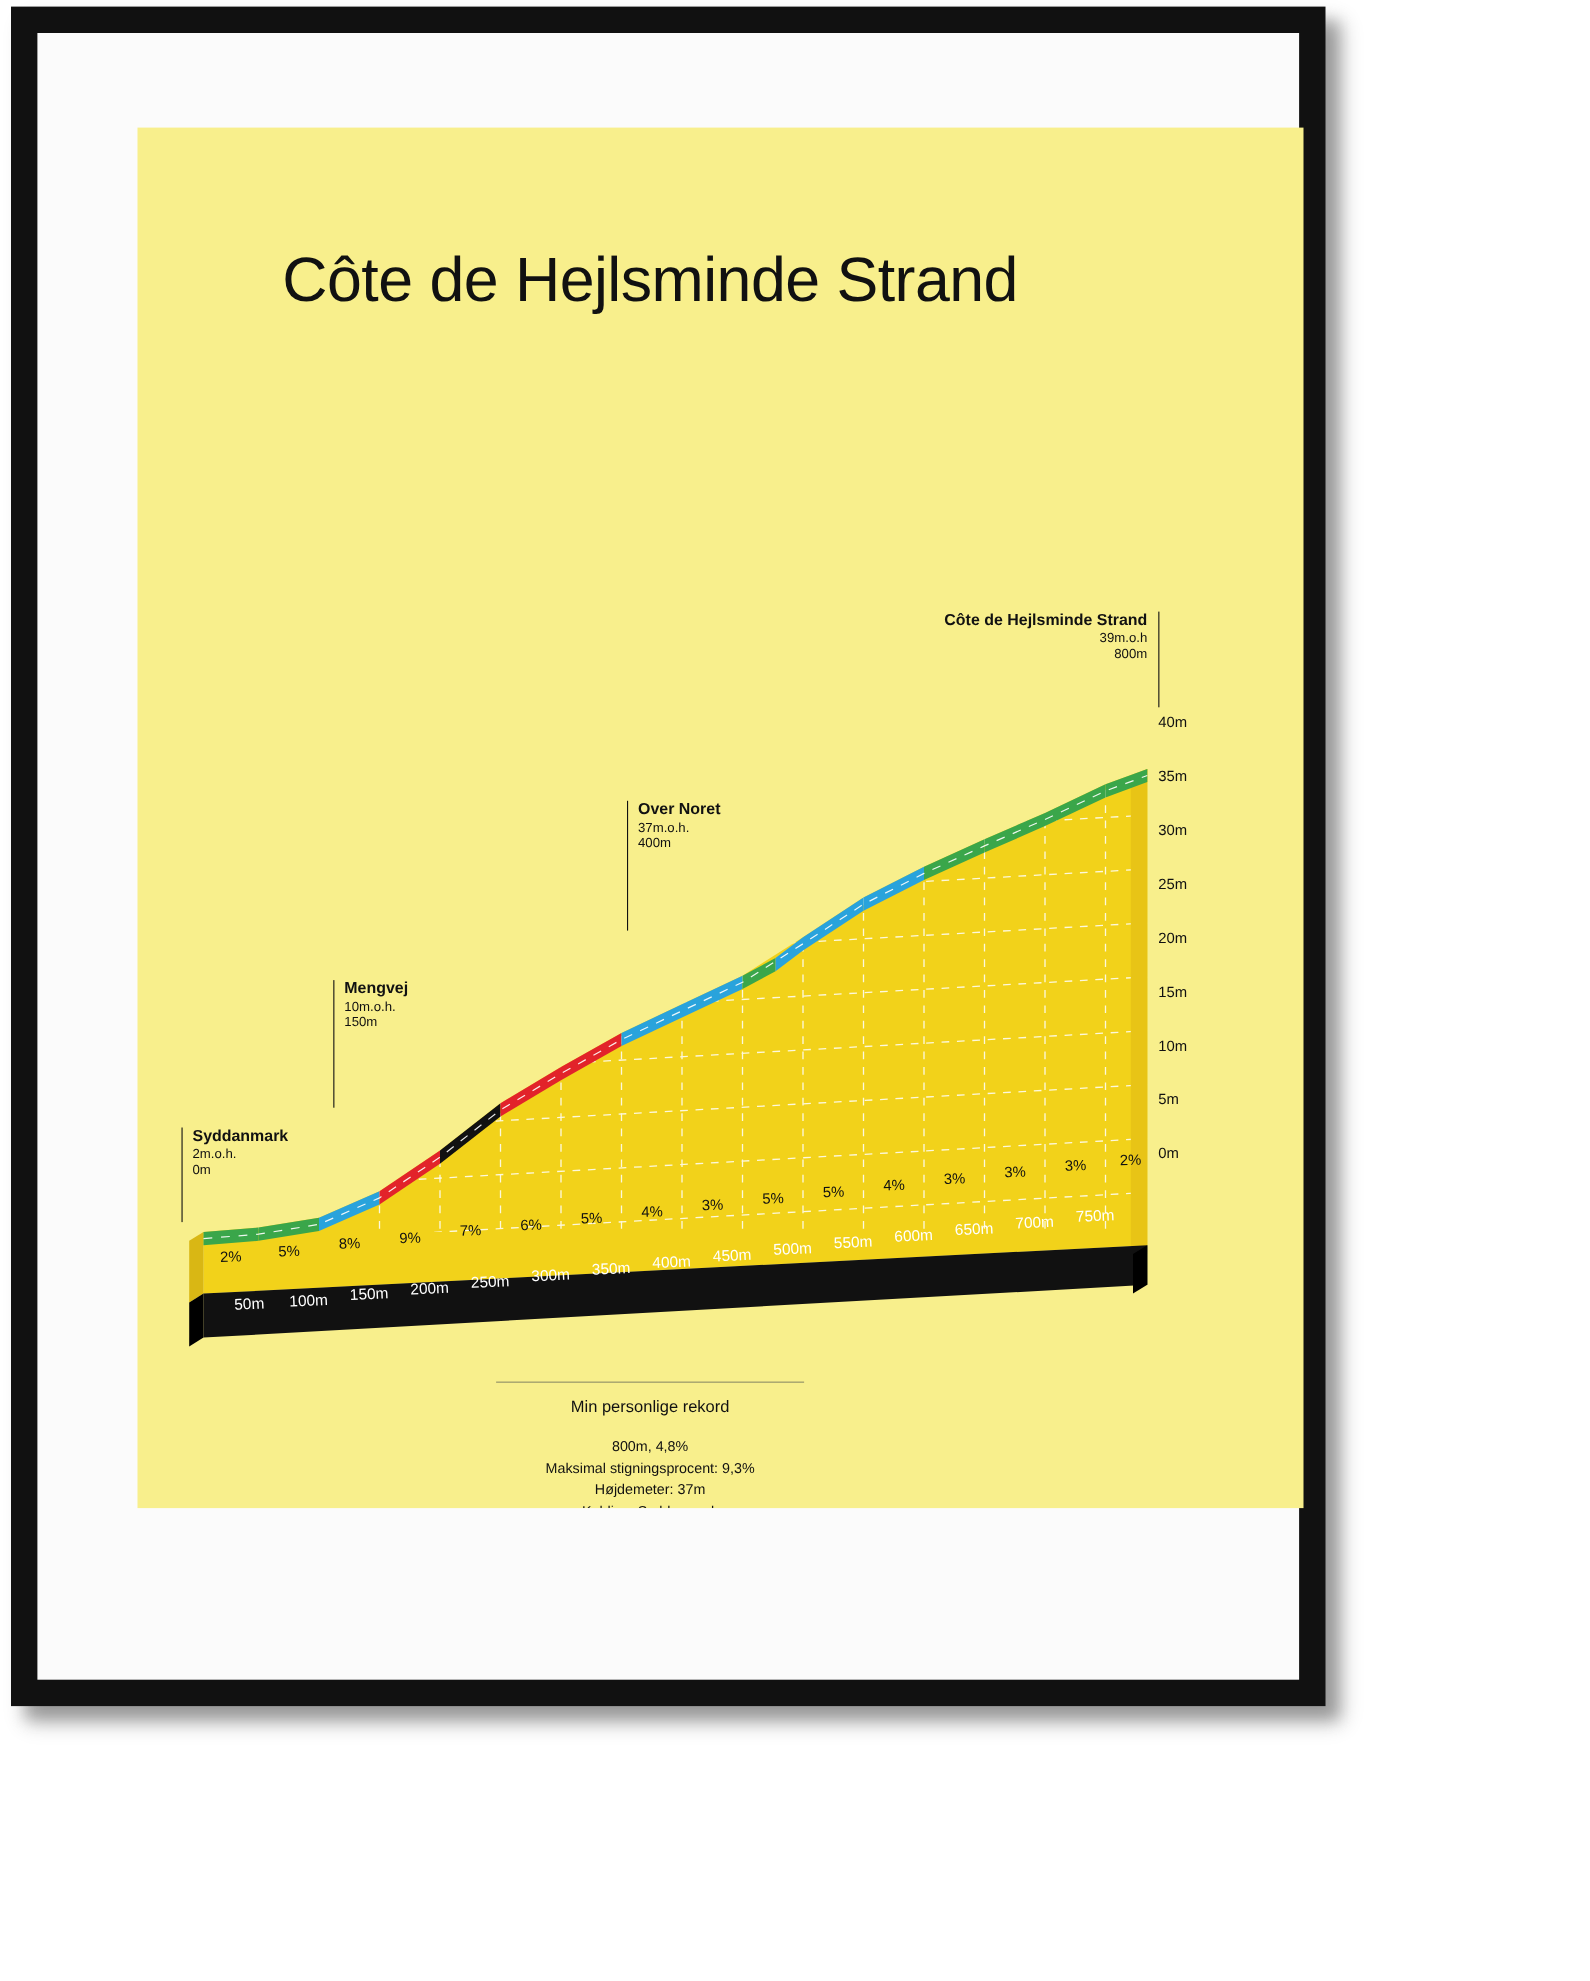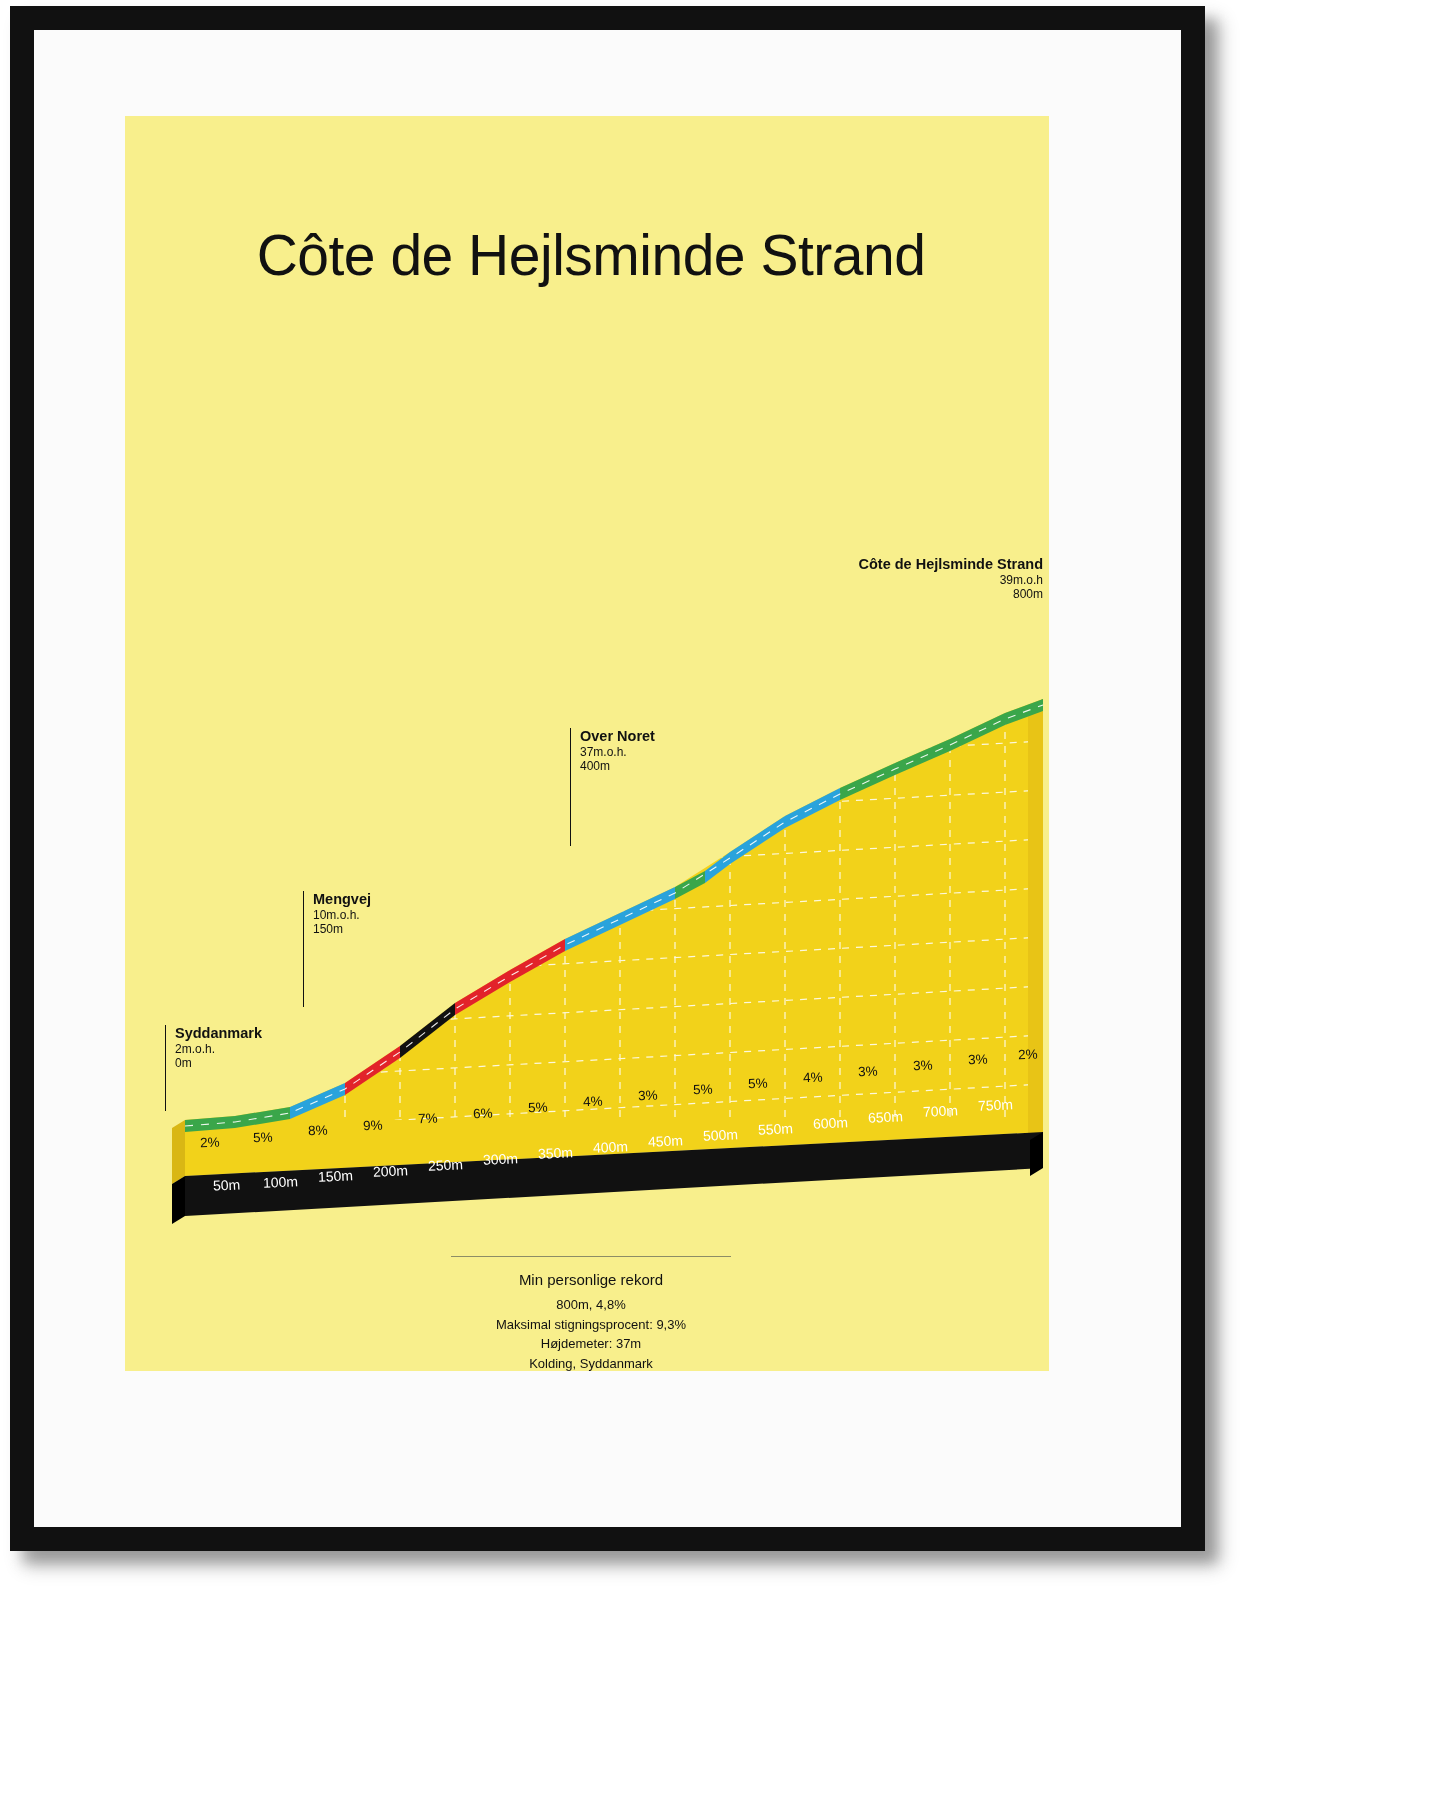--- a/index.html
+++ b/index.html
@@ -39,21 +39,21 @@
     left: 34px;
     top: 30px;
     width: 1147px;
     height: 1497px;
     background: #fbfbfb;
   }
   #poster {
     position: absolute;
     left: 125px;
     top: 116px;
-    width: 924px;
+    width: 1060px;
     height: 1255px;
     background: #f8ef8c;
     overflow: hidden;
   }
 
   
   #poster-title {
     position: absolute;
     left: 0;
     top: 106px;
@@ -113,21 +113,21 @@
     color: #111111;
   }
   #footer-rule {
     width: 280px;
     height: 1px;
     background: #8d8d66;
     margin: 0 auto 14px auto;
   }
   #footer-record {
     font-size: 15px;
-    margin-bottom: 7px;
+    margin-bottom: 17px;
   }
   .footer-line {
     font-size: 13px;
     line-height: 1.5;
   }
 </style>
 </head>
 <body>
 
 <div id="frame-shadow"></div>

